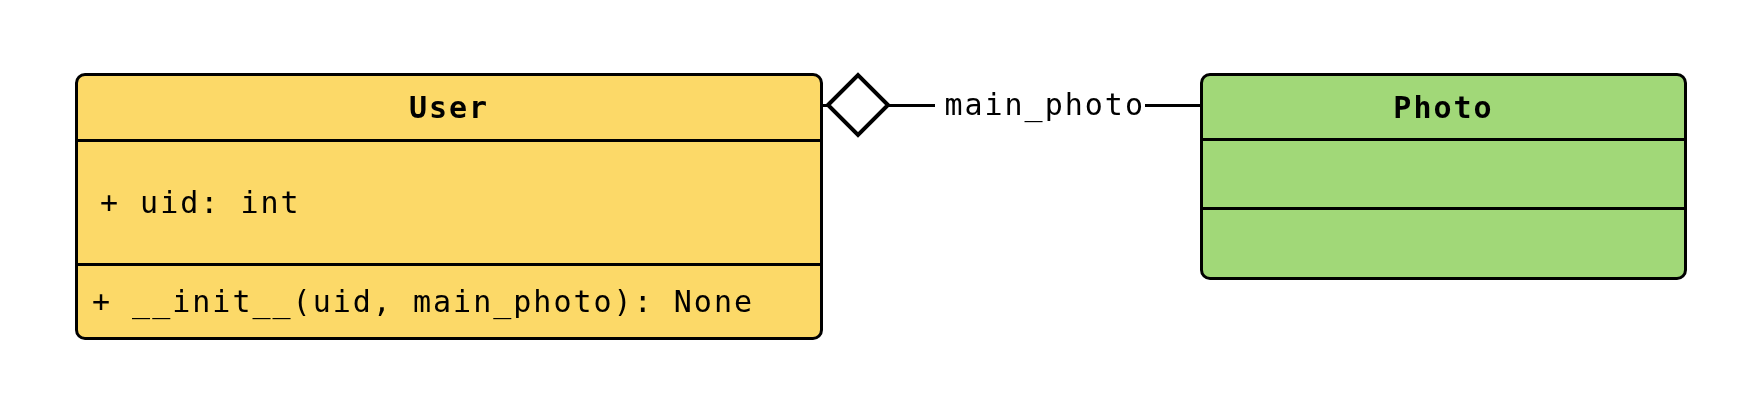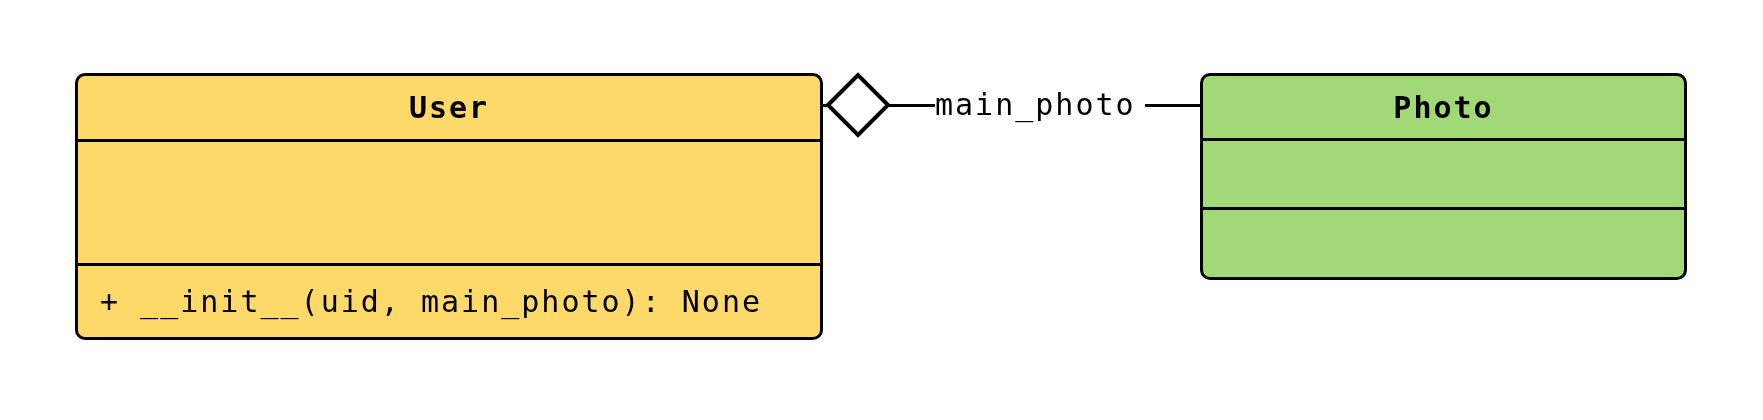--- a/index.html
+++ b/index.html
@@ -50,21 +50,21 @@
   }
   .sec + .sec {
     border-top: 3px solid var(--stroke, #000000);
   }
   .title-sec {
     align-items: center;
     font-weight: bold;
   }
   .user-box .title-sec   { height: 63px; }
   .user-box .attrs-sec   { height: 124px; padding-left: 22px; line-height: 37px; }
-  .user-box .methods-sec { height: 74px;  padding-left: 22px; }
+  .user-box .methods-sec { height: 74px;  padding-left: 14px; }
   .photo-box .title-sec   { height: 62px; }
   .photo-box .attrs-sec   { height: 69px; }
   .photo-box .methods-sec { height: 70px; }
   .attr-line b { font-weight: bold; }
   .edge-line {
     position: absolute;
     left: 823px;
     top: 104px;
     width: 377px;
     height: 3px;
@@ -75,34 +75,35 @@
     left: 824px;
     top: 71px;
   }
   .edge-label {
     position: absolute;
     left: 935px;
     top: 85px;
     width: 210px;
     height: 40px;
     line-height: 40px;
-    text-align: left;
+    text-align: right;
     background: var(--background, #ffffff);
   }
 </style>
 </head>
 <body>
 
 <div class="canvas">
 
   <div class="class-box user-box">
     <div class="sec title-sec">
       <span>User</span>
     </div>
     <div class="sec attrs-sec">
+      <div class="attr-line"><span>+ uid: int</span><b></b></div>
     </div>
     <div class="sec methods-sec">
       <div class="method-line">+ __init__(uid, main_photo): None</div>
     </div>
   </div>
 
   <div class="edge-line"></div>
   <svg class="diamond" width="68" height="68" viewBox="0 0 68 68">
     <polygon points="4,34 34,4 64,34 34,64" style="fill: var(--diamond-fill, #ffffff); stroke: var(--stroke, #000000); stroke-width: 4;"></polygon>
   </svg>

